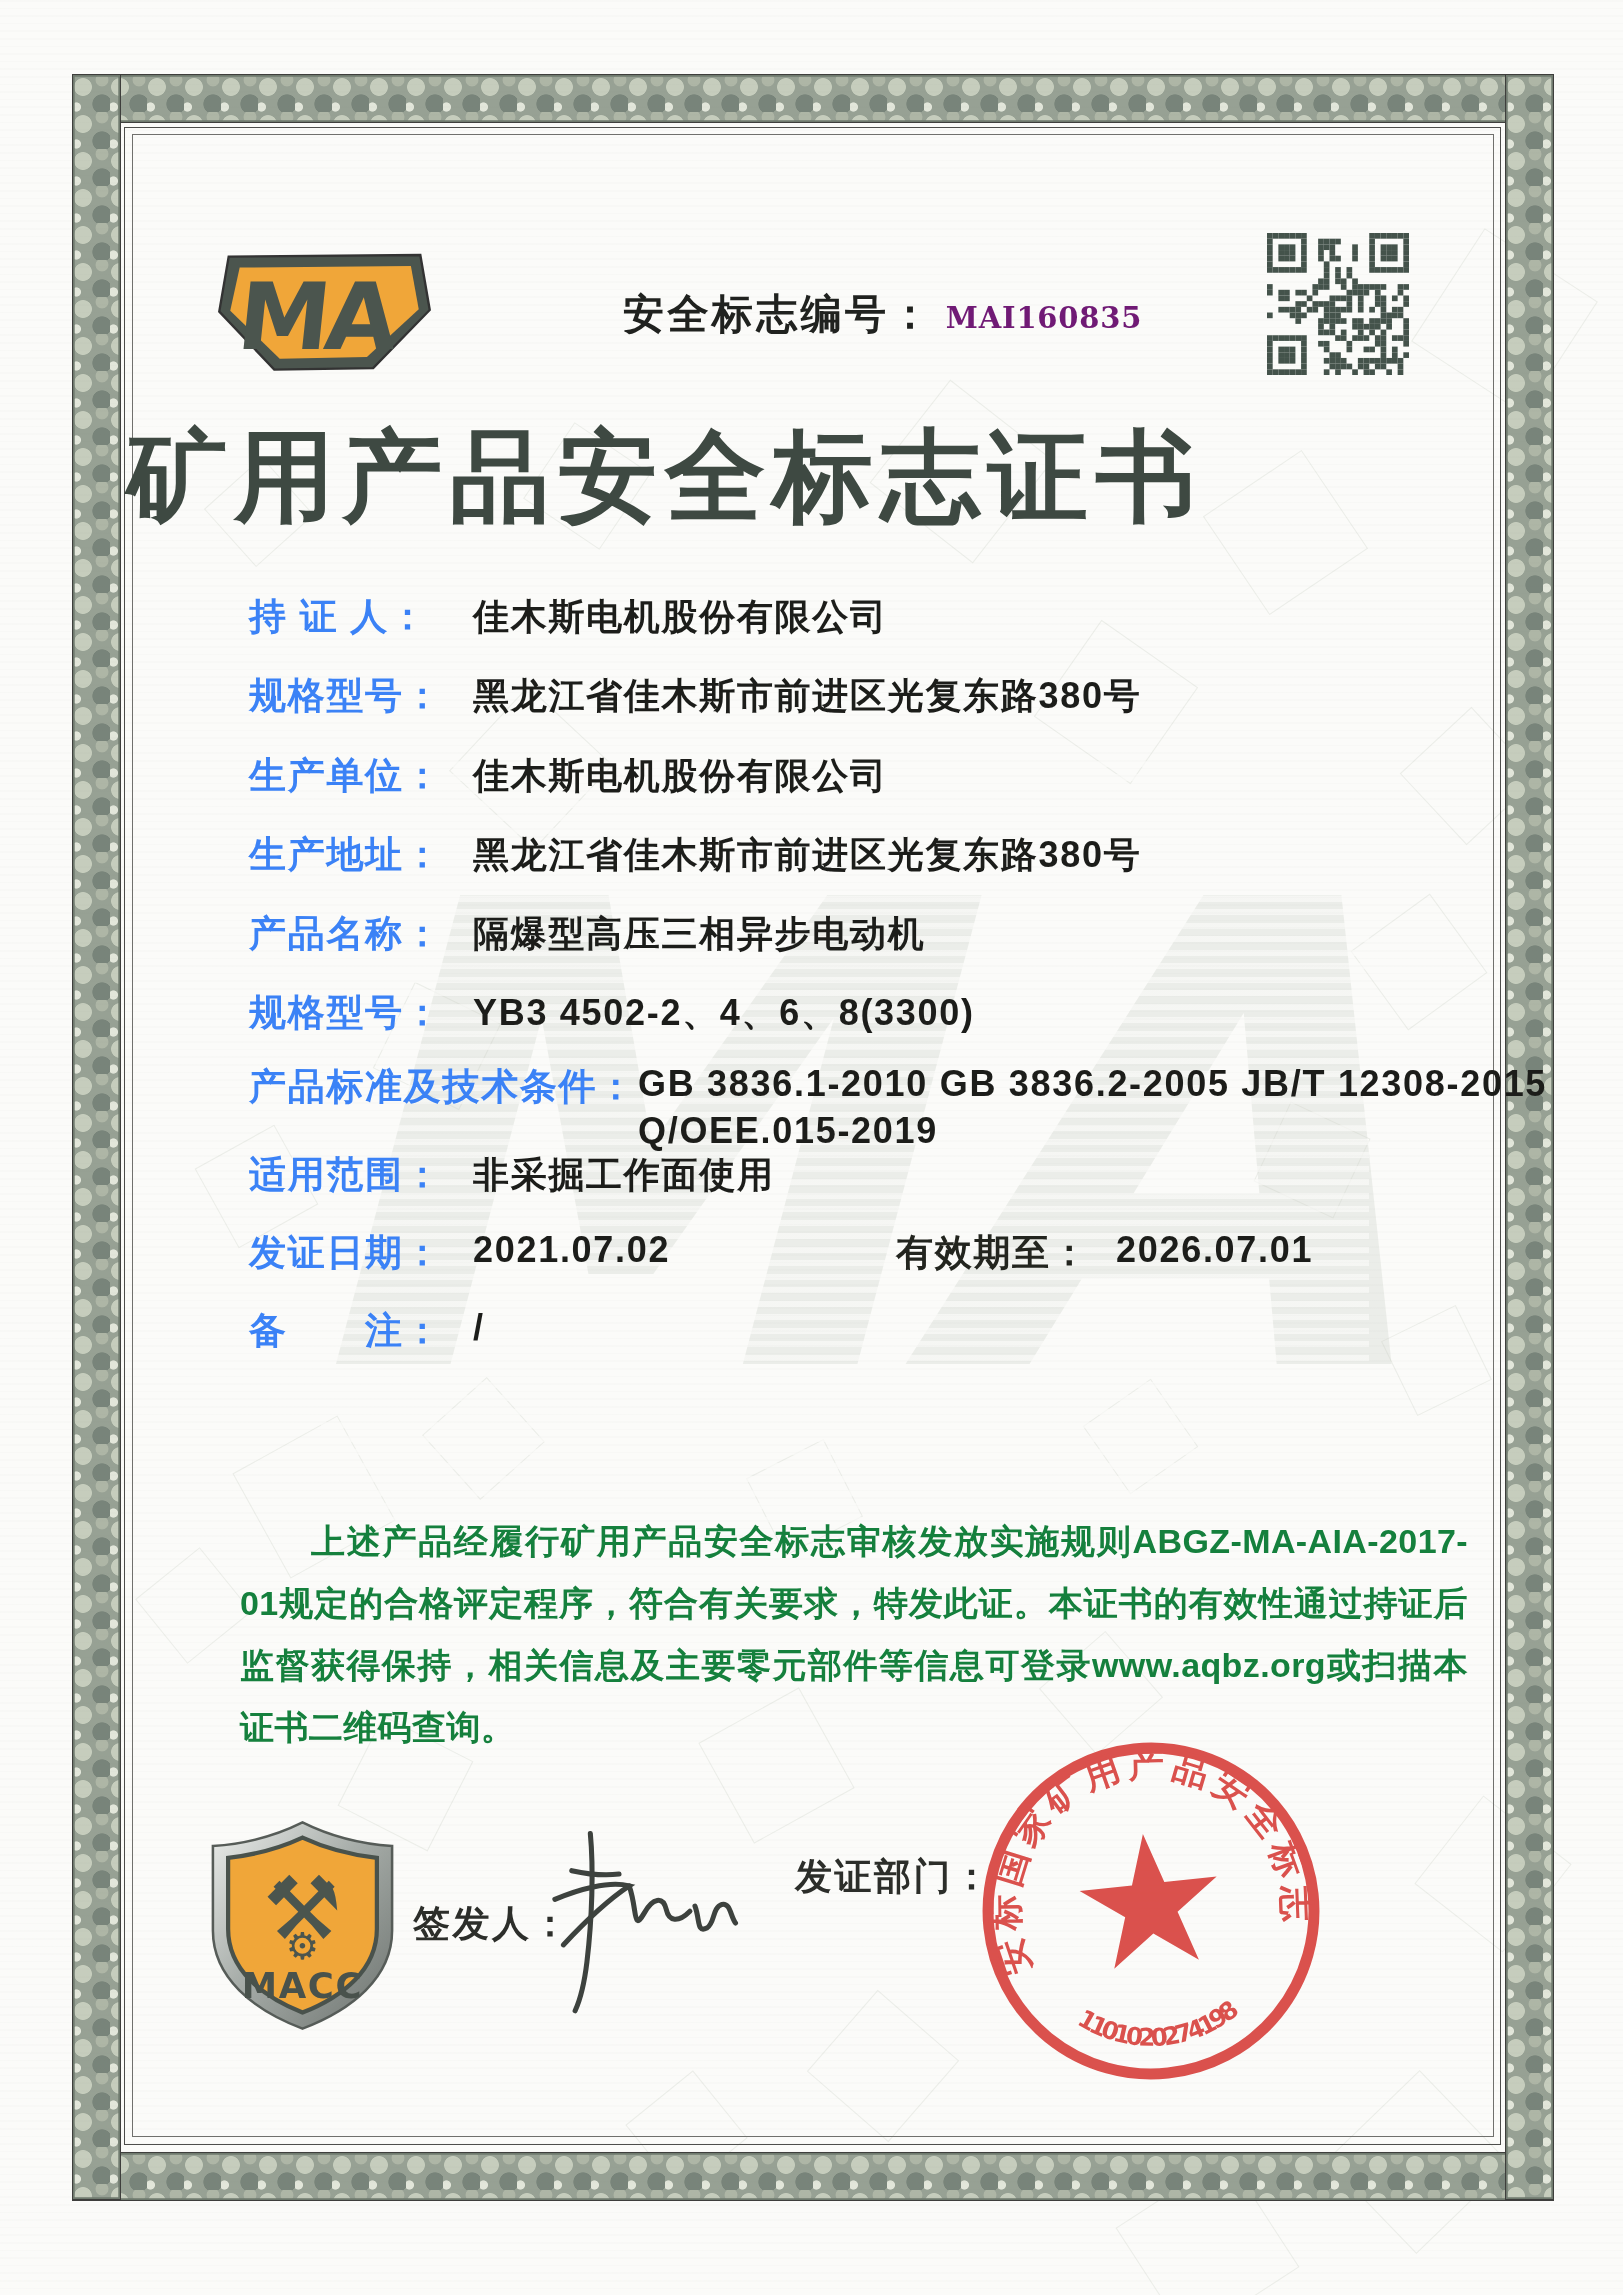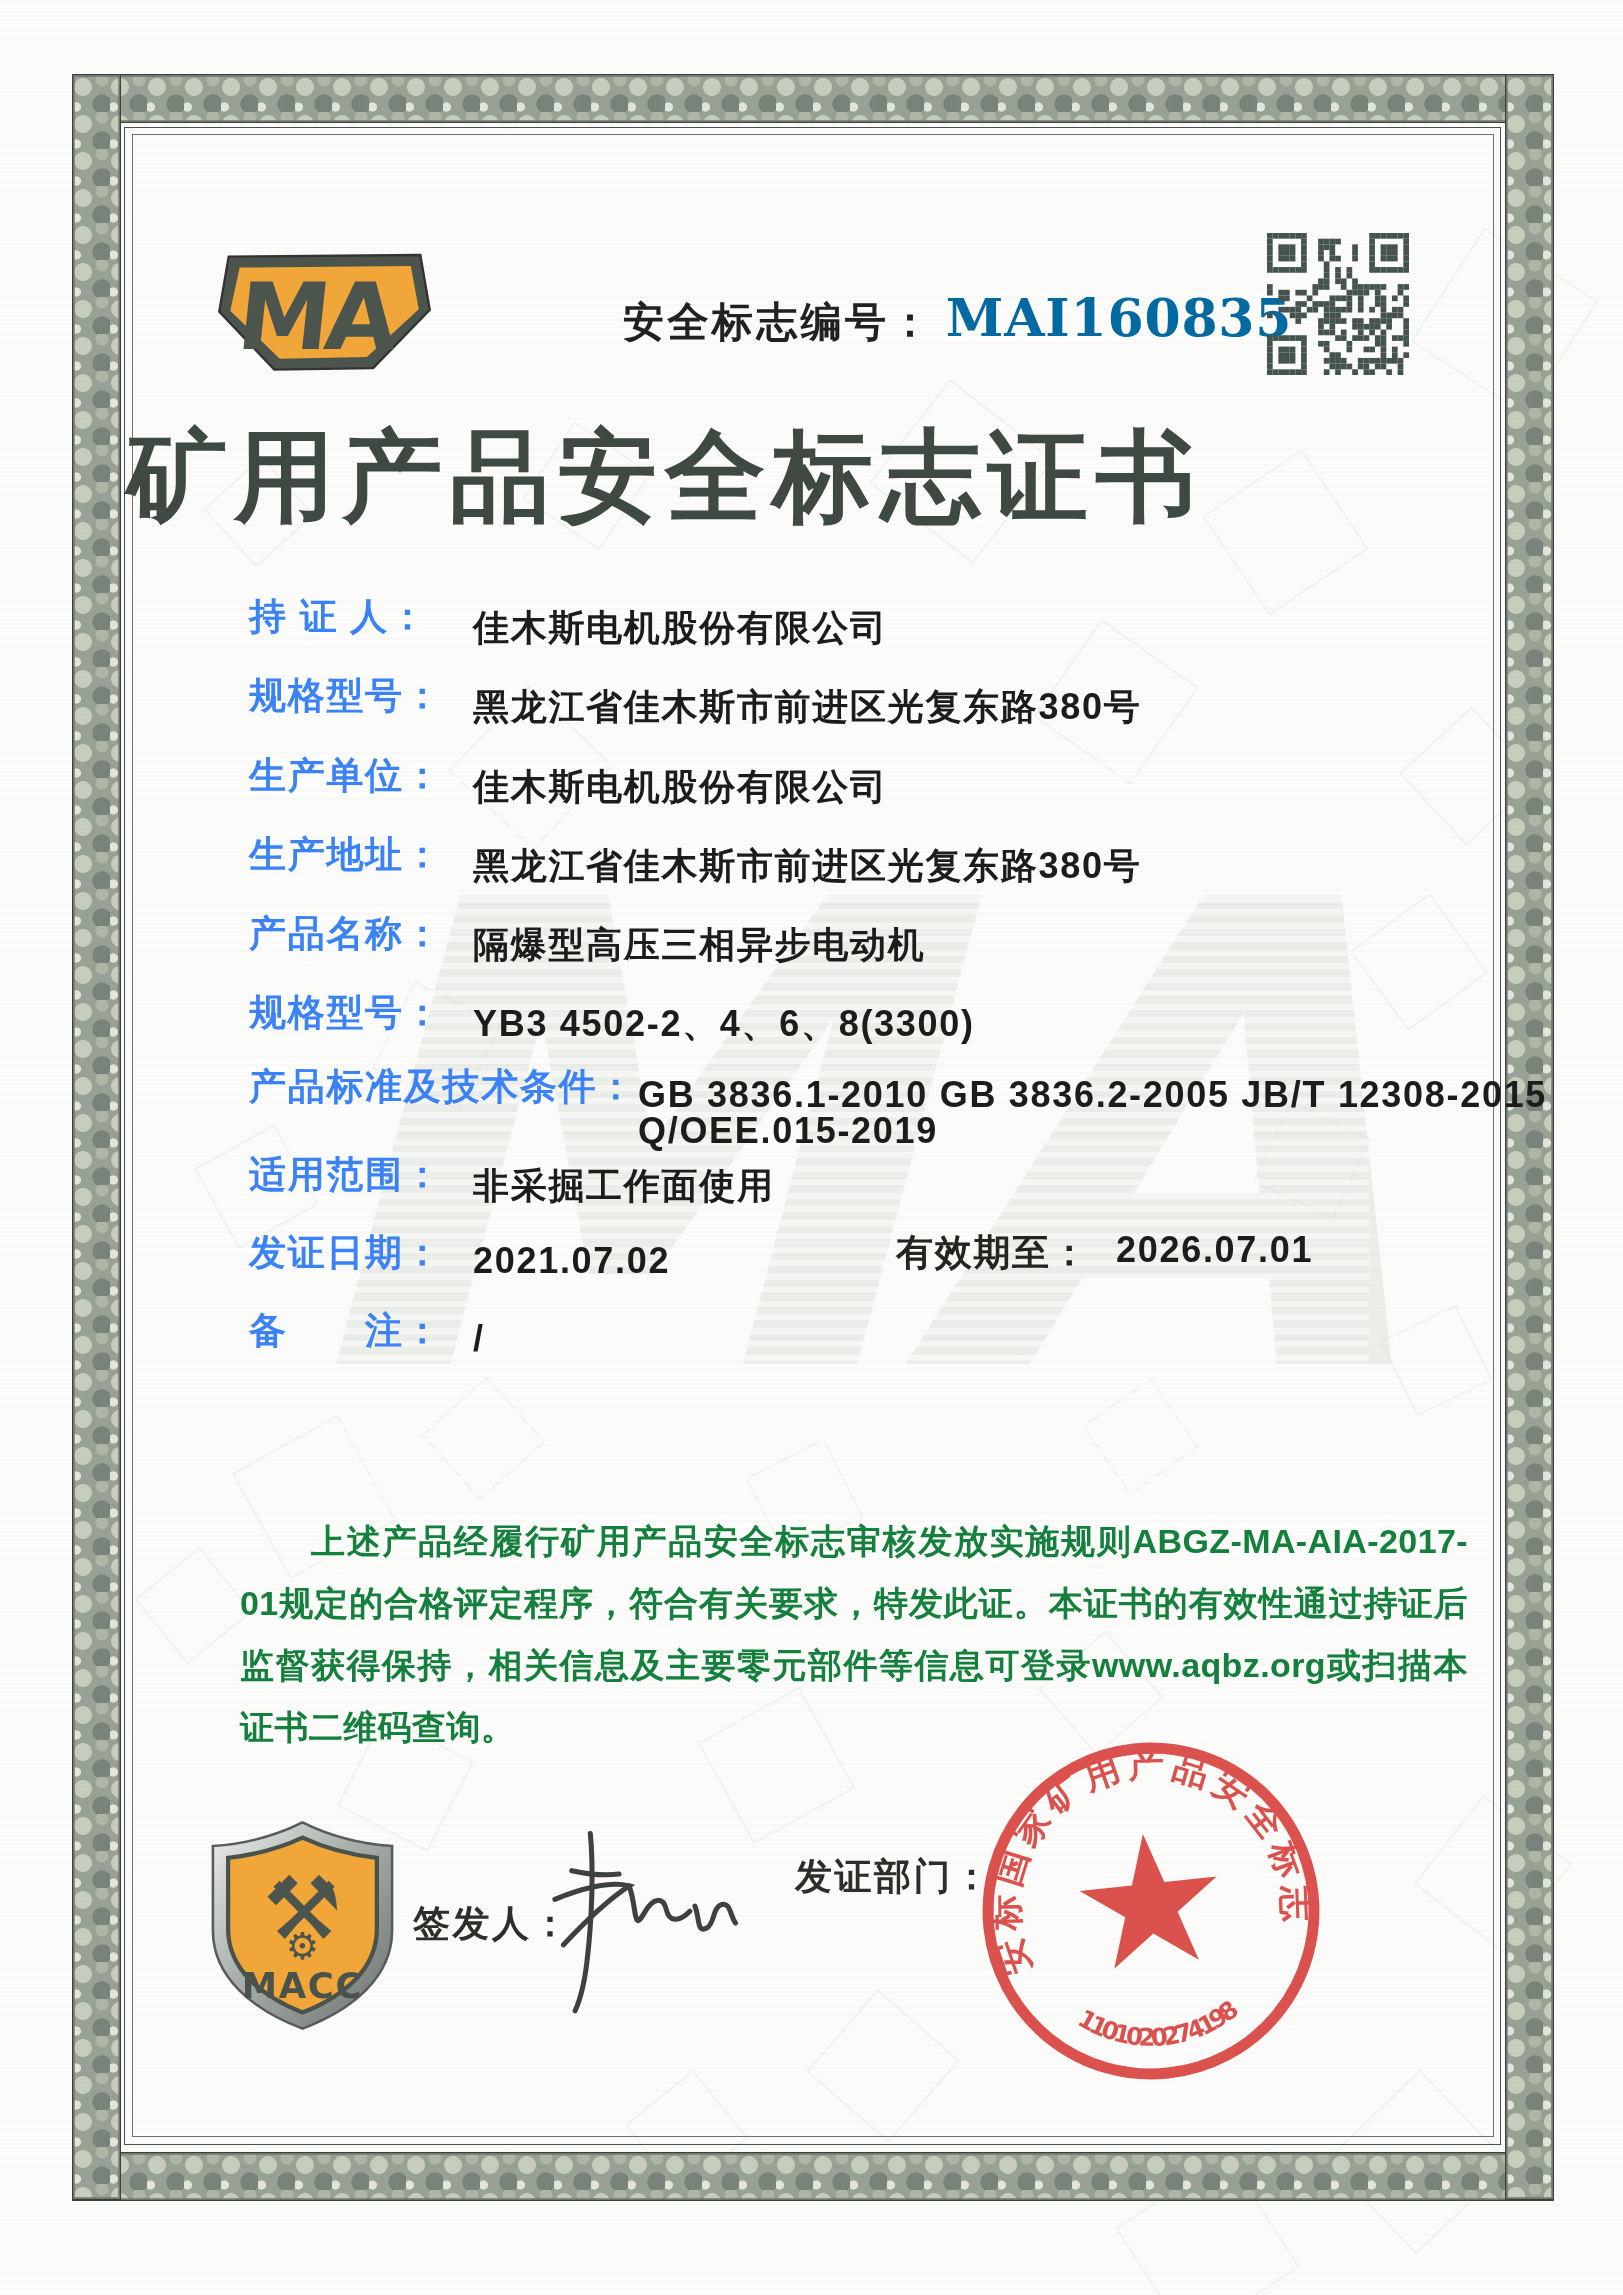--- a/index.html
+++ b/index.html
@@ -32,30 +32,30 @@
     text-align:center;color:#ccd1c8;opacity:.32;letter-spacing:-15px;transform:skewX(-4deg);}
   .watermark-stripes{position:absolute;left:321px;top:761px;width:1048px;height:761px;z-index:2;
     background:repeating-linear-gradient(to bottom,rgba(251,251,249,.65) 0 6px,transparent 6px 13.5px);}
 
   .content{position:absolute;inset:0;z-index:6;}
 
   
   .ma-badge{position:absolute;left:206px;top:233px;}
   .certno{position:absolute;left:623px;top:287px;white-space:nowrap;}
   .certno-label{font-size:41px;font-weight:700;color:#20221f;letter-spacing:3.4px;}
-  .certno-value{font-family:"DejaVu Serif","Liberation Serif",serif;font-size:52px;font-weight:700;color:#0369a1;margin-left:12px;letter-spacing:0.8px;}
+  .certno-value{font-family:"DejaVu Serif","Liberation Serif",serif;font-size:29px;font-weight:700;color:#701a75;margin-left:12px;letter-spacing:0.8px;}
   .qr{position:absolute;left:1267px;top:233px;}
 
   .title{position:absolute;left:127px;top:411px;width:1370px;margin:0;
     font-family:"Liberation Serif","DejaVu Serif",serif;font-size:100px;font-weight:900;color:#3e4942;letter-spacing:7.6px;}
 
   
   .row{position:absolute;left:249px;width:1226px;white-space:nowrap;}
   .flabel{font-size:37px;font-weight:800;color:#3b82f6;letter-spacing:1.7px;}
-  .fvalue{position:absolute;left:224px;top:12px;font-size:36px;font-weight:600;color:#1c1d1a;letter-spacing:1.7px;text-align:right;}
+  .fvalue{position:absolute;left:224px;top:1px;font-size:36px;font-weight:600;color:#1c1d1a;letter-spacing:1.7px;text-align:right;}
   .row6 .fvalue{left:389px;}
   .fvalue-l2{position:absolute;left:389px;top:48px;font-size:36px;font-weight:600;color:#1c1d1a;letter-spacing:1.7px;}
   .flabel2{position:absolute;left:647px;top:0;font-size:37px;font-weight:800;color:#23251f;letter-spacing:1.7px;}
   .fvalue2{position:absolute;left:867px;top:0.8px;font-size:36px;font-weight:600;color:#1c1d1a;letter-spacing:1.7px;}
 
   .statement{position:absolute;left:240px;top:1510px;width:1228px;margin:0;
     font-size:34px;font-weight:600;color:#15803d;line-height:62px;text-align:justify;text-indent:71px;letter-spacing:0.4px;}
 
   
   .macc{position:absolute;left:201px;top:1819px;}

